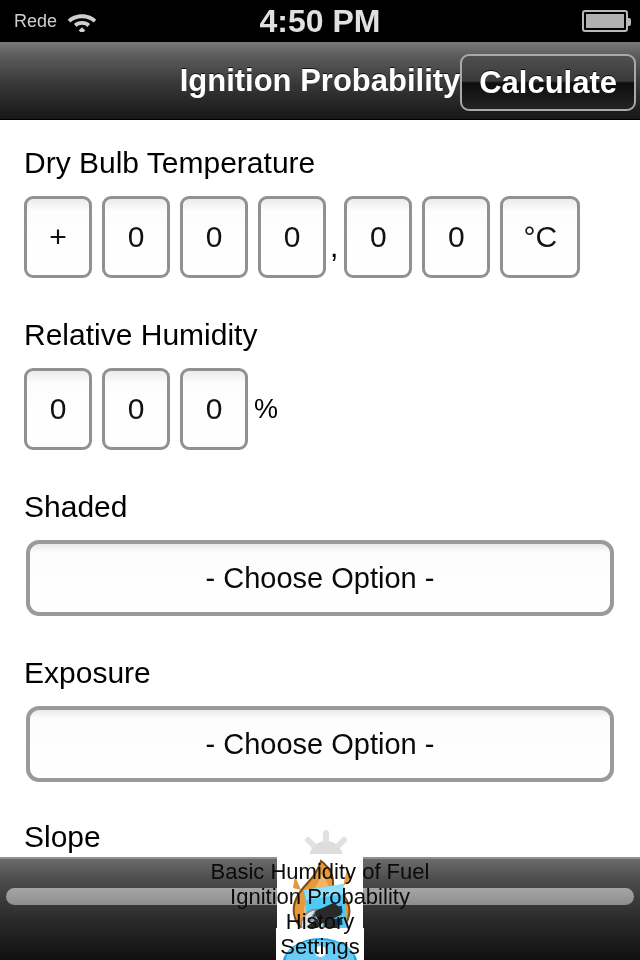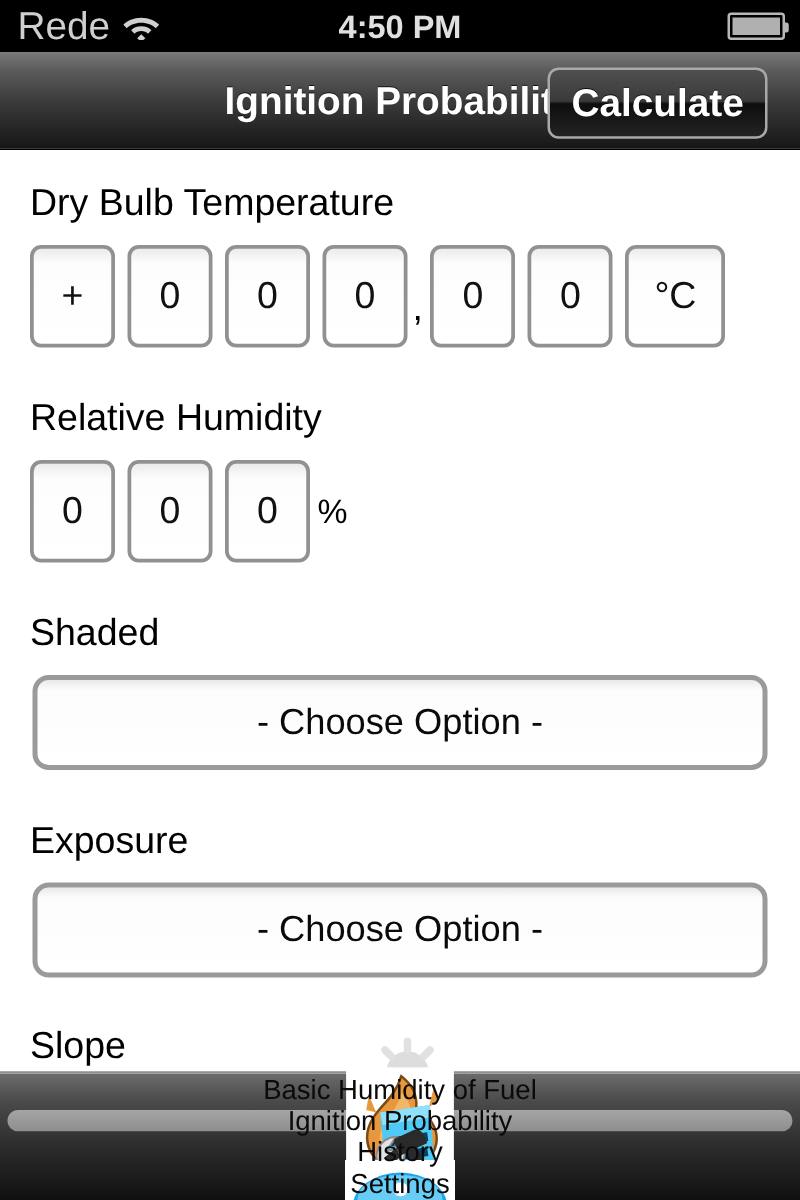--- a/index.html
+++ b/index.html
@@ -11,25 +11,25 @@
   }
   #screen { position:relative; width:640px; height:960px; background:#fff; }
 
   
   .statusbar{
     position:absolute; top:0; left:0; width:640px; height:42px;
     background:#000; color:#c8c8c8;
     display:flex; align-items:center;
   }
   .sb-left{ position:absolute; left:14px; display:flex; align-items:center; gap:10px; }
-  .sb-carrier{ font-size:31px; font-weight:400; color:#cfcfcf; letter-spacing:0px; }
+  .sb-carrier{ font-size:18px; font-weight:400; color:#cfcfcf; letter-spacing:0px; }
   .wifi-icon{ width:30px; height:22px; position:relative; display:block; }
   .sb-center{
     position:absolute; left:0; width:640px; text-align:center;
-    font-size:26px; font-weight:700; color:#e0e0e0;
+    font-size:32px; font-weight:700; color:#e0e0e0;
   }
   .sb-right{ position:absolute; right:12px; display:flex; align-items:center; }
   .battery{
     width:46px; height:22px; border:2px solid #b8b8b8; border-radius:3px;
     position:relative; background:#000;
   }
   .battery-fill{
     position:absolute; top:2px; left:2px; width:38px; height:14px; background:#b0b0b0;
   }
   .battery-nub{
@@ -43,21 +43,21 @@
     background:linear-gradient(to bottom,#787878 0%,#5c5c5c 18%,#3a3a3a 52%,#161616 100%);
     border-bottom:1px solid #000;
   }
   .nav-title{
     position:absolute; left:0; top:0; width:640px; height:78px;
     display:flex; align-items:center; justify-content:center;
     color:#fff; font-size:31px; font-weight:700;
     text-shadow:0 -1px 0 rgba(0,0,0,.75);
   }
   .nav-button{
-    position:absolute; right:26px; top:12px; height:57px;
+    position:absolute; right:4px; top:12px; height:57px;
     padding:0 17px;
     display:flex; align-items:center; justify-content:center;
     border:2px solid #a9a9a9; border-radius:9px;
     background:linear-gradient(to bottom,#4f4f4f 0%,#3a3a3a 47%,#0e0e0e 51%,#232323 100%);
     color:#fff; font-size:31px; font-weight:700;
     text-shadow:0 -1px 0 rgba(0,0,0,.8);
     cursor:pointer;
   }
 
   

